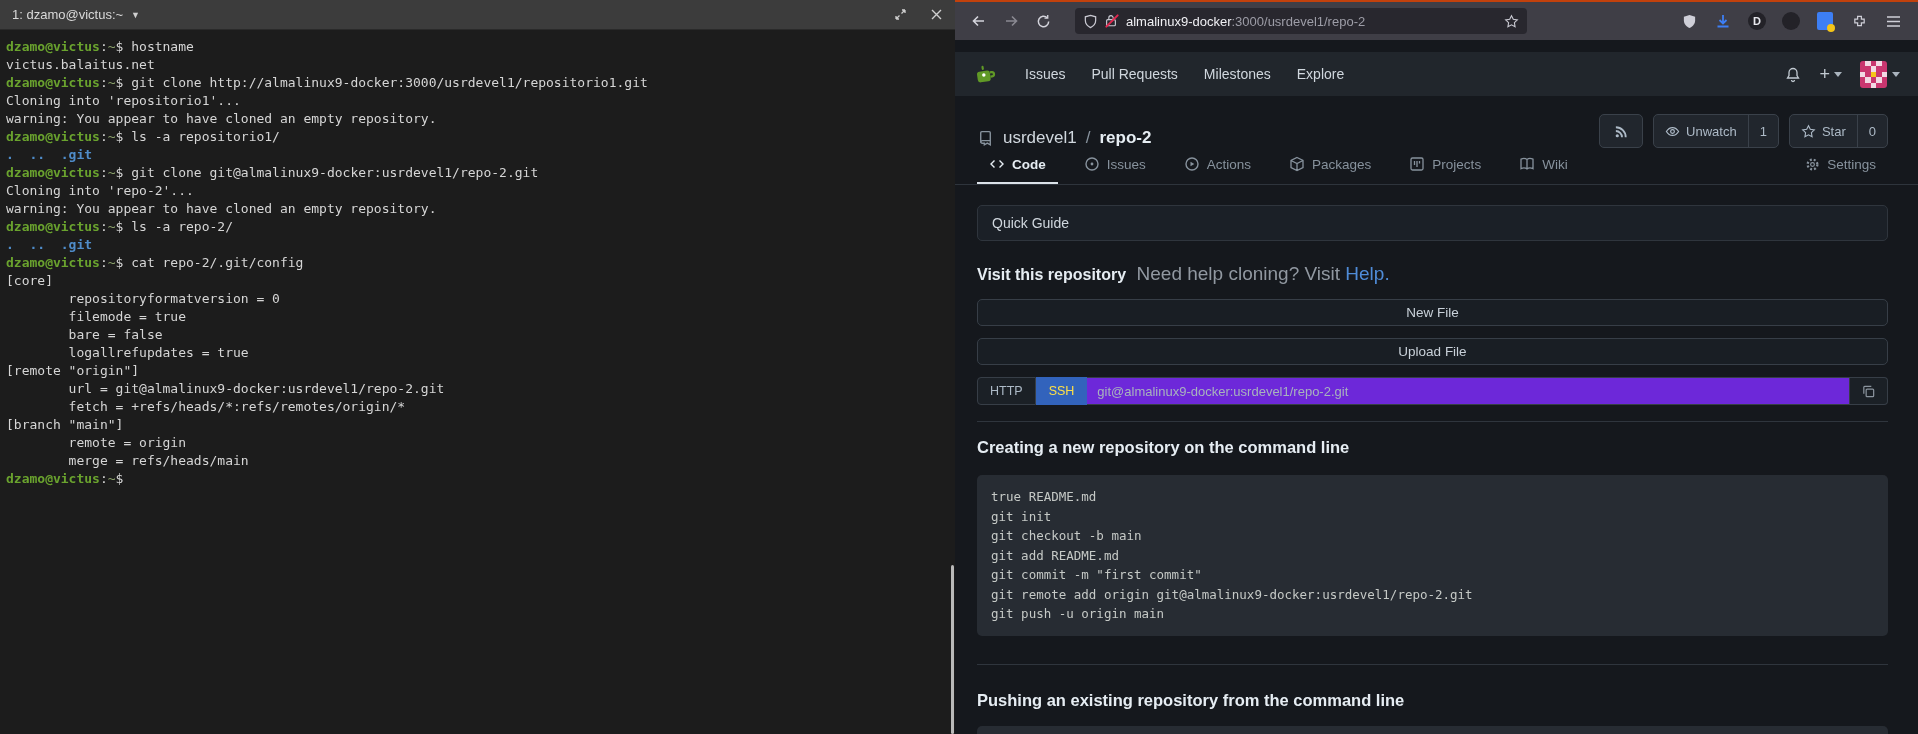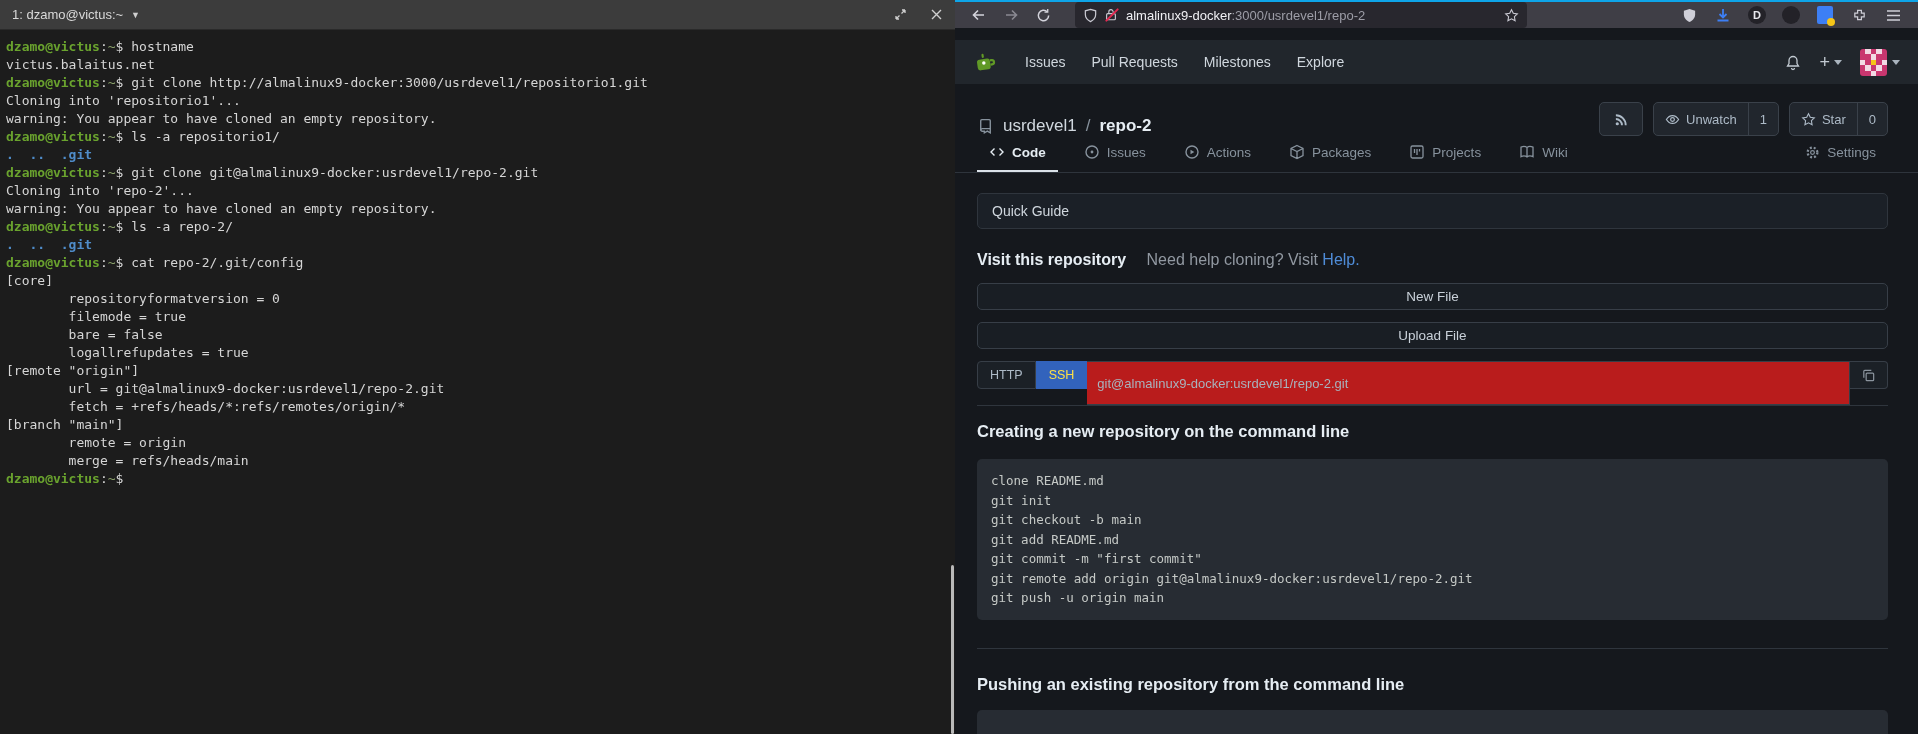--- a/index.html
+++ b/index.html
@@ -16,21 +16,21 @@
   .term-body { flex:1; padding:8px 2px 0 6px; font-family:"DejaVu Sans Mono","Liberation Mono",monospace; font-size:13px; line-height:18px; color:#d6d6d6; white-space:pre; }
   .tline { height:18px; }
   .sp-g { color:#6aa32e; font-weight:bold; }
   .sp-t { color:#8aa06a; }
   .sp-f { color:#d6d6d6; }
   .sp-b { color:#4f8cc9; font-weight:bold; }
   .term-scroll-thumb { position:absolute; right:1px; top:565px; width:3px; height:169px; background:#b9b9b9; border-radius:2px; }
 
   
   .browser { flex:1; height:734px; display:flex; flex-direction:column; background:#15181d; min-width:0; }
-  .b-toolbar { height:28px; background:#3f3e46; display:flex; align-items:center; padding:0 10px; gap:4px; flex:none; border-top:2px solid #0ea5e9; }
+  .b-toolbar { height:40px; background:#3f3e46; display:flex; align-items:center; padding:0 10px; gap:4px; flex:none; border-top:2px solid #c2410c; }
   .nav-btn { width:28px; height:26px; display:flex; align-items:center; justify-content:center; color:#d4d4dc; border-radius:4px; }
   .urlbar { width:452px; height:26px; margin:0 8px 0 14px; background:#28272e; border-radius:4px; display:flex; align-items:center; padding:0 8px; gap:6px; }
   .urlbar .utext { flex:1; font-size:13px; color:#f0f0f4; white-space:nowrap; overflow:hidden; }
   .utext .upath { color:#9d9da7; }
   .lock-wrap { position:relative; width:16px; height:16px; color:#c9c9d2; }
   .lock-strike { position:absolute; left:-1px; top:7px; width:18px; height:2px; background:#e22850; transform:rotate(-45deg); border-radius:1px; }
   .ext-icons { margin-left:auto; display:flex; align-items:center; gap:12px; padding-right:4px; }
   .ext-icon { width:22px; height:22px; display:flex; align-items:center; justify-content:center; color:#cfcfd8; }
   .badge-circle { width:18px; height:18px; border-radius:50%; background:#232228; color:#e8e8ee; font-size:11px; font-weight:bold; display:flex; align-items:center; justify-content:center; }
   .doc-ext { width:16px; height:18px; background:#3d7ff5; border-radius:2px; position:relative; }
@@ -60,28 +60,28 @@
 
   .repo-tabs { display:flex; align-items:flex-end; padding:0 30px 0 22px; margin-top:8px; border-bottom:1px solid #2e343c; flex:none; }
   .rtab { display:flex; align-items:flex-end; gap:7px; padding:0 12px 10px 12px; margin-right:14px; color:#87929d; font-size:13.5px; cursor:pointer; border-bottom:2px solid transparent; }
   .rtab.active { color:#e6edf3; font-weight:bold; border-bottom:2px solid #dbe2e9; }
   .rtab.right { margin-left:auto; margin-right:0; }
 
   .g-main { padding:20px 30px 16px 22px; flex:1; min-height:0; overflow:hidden; }
   .quick-guide-box { border:1px solid #2f353d; background:#1b2027; border-radius:5px; height:36px; display:flex; align-items:center; padding:0 14px; color:#d0d7de; font-size:14px; margin-bottom:22px; }
   .clone-head-row { margin-bottom:14px; }
   .clone-head-row .ch-title { font-size:16px; font-weight:bold; color:#e6edf3; }
-  .clone-head-row .ch-help { font-size:16px; color:#9198a1; margin-left:16px; }
+  .clone-head-row .ch-help { font-size:19px; color:#9198a1; margin-left:6px; }
   .clone-head-row .ch-link { color:#4f8cd8; cursor:pointer; }
   .wide-btn { height:27px; border:1px solid #373e47; border-radius:5px; background:#191e24; color:#c9d1d9; font-size:13.5px; display:flex; align-items:center; justify-content:center; margin-bottom:12px; cursor:pointer; }
   .clone-row { display:flex; height:28px; margin-bottom:4px; }
   .proto-btn { height:28px; padding:0 12px; font-size:12.5px; display:flex; align-items:center; border:1px solid #373e47; color:#adbac7; background:#1b2026; cursor:pointer; }
   .proto-http { border-radius:4px 0 0 4px; }
   .proto-ssh { background:#3263bc; border-color:#3263bc; color:#fde047; }
-  .clone-input { flex:1; height:44px; background:#b91c1c; border:1px solid #373e47; border-left:none; color:#a8b3bd; font-size:13px; padding:0 10px; display:flex; align-items:center; }
+  .clone-input { flex:1; height:28px; background:#6d28d9; border:1px solid #373e47; border-left:none; color:#a8b3bd; font-size:13px; padding:0 10px; display:flex; align-items:center; }
   .copy-btn { width:38px; height:28px; border:1px solid #373e47; border-left:none; border-radius:0 4px 4px 0; background:#1b2026; color:#8b949e; display:flex; align-items:center; justify-content:center; cursor:pointer; }
   hr.gdivider { border:none; border-top:1px solid #2f353d; margin:16px 0 0 0; }
   .sec-heading { margin-top:16px; font-size:16.5px; font-weight:bold; color:#e6edf3; }
   .code-block { margin-top:18px; background:#272c33; border-radius:5px; padding:12px 14px; font-family:"DejaVu Sans Mono","Liberation Mono",monospace; font-size:12.5px; line-height:19.5px; color:#c5c9c6; }
   .code-block.stub { height:40px; margin-top:16px; }
   .sec-heading.second { margin-top:26px; }
 
   svg { display:block; }
 </style>
 </head>
@@ -383,21 +383,21 @@
                 <path d="M3 10.5V3.5a1 1 0 0 1 1-1h7"></path>
               </svg>
           </span>
         </span>
       </div>
 
       <hr class="gdivider">
 
       <div class="sec-heading">Creating a new repository on the command line</div>
       <div class="code-block">
-          <div>clone README.md</div>
+          <div>true README.md</div>
           <div>git init</div>
           <div>git checkout -b main</div>
           <div>git add README.md</div>
           <div>git commit -m "first commit"</div>
           <div>git remote add origin git@almalinux9-docker:usrdevel1/repo-2.git</div>
           <div>git push -u origin main</div>
         </div>
 
       <hr class="gdivider" style="margin-top:28px;">
 

